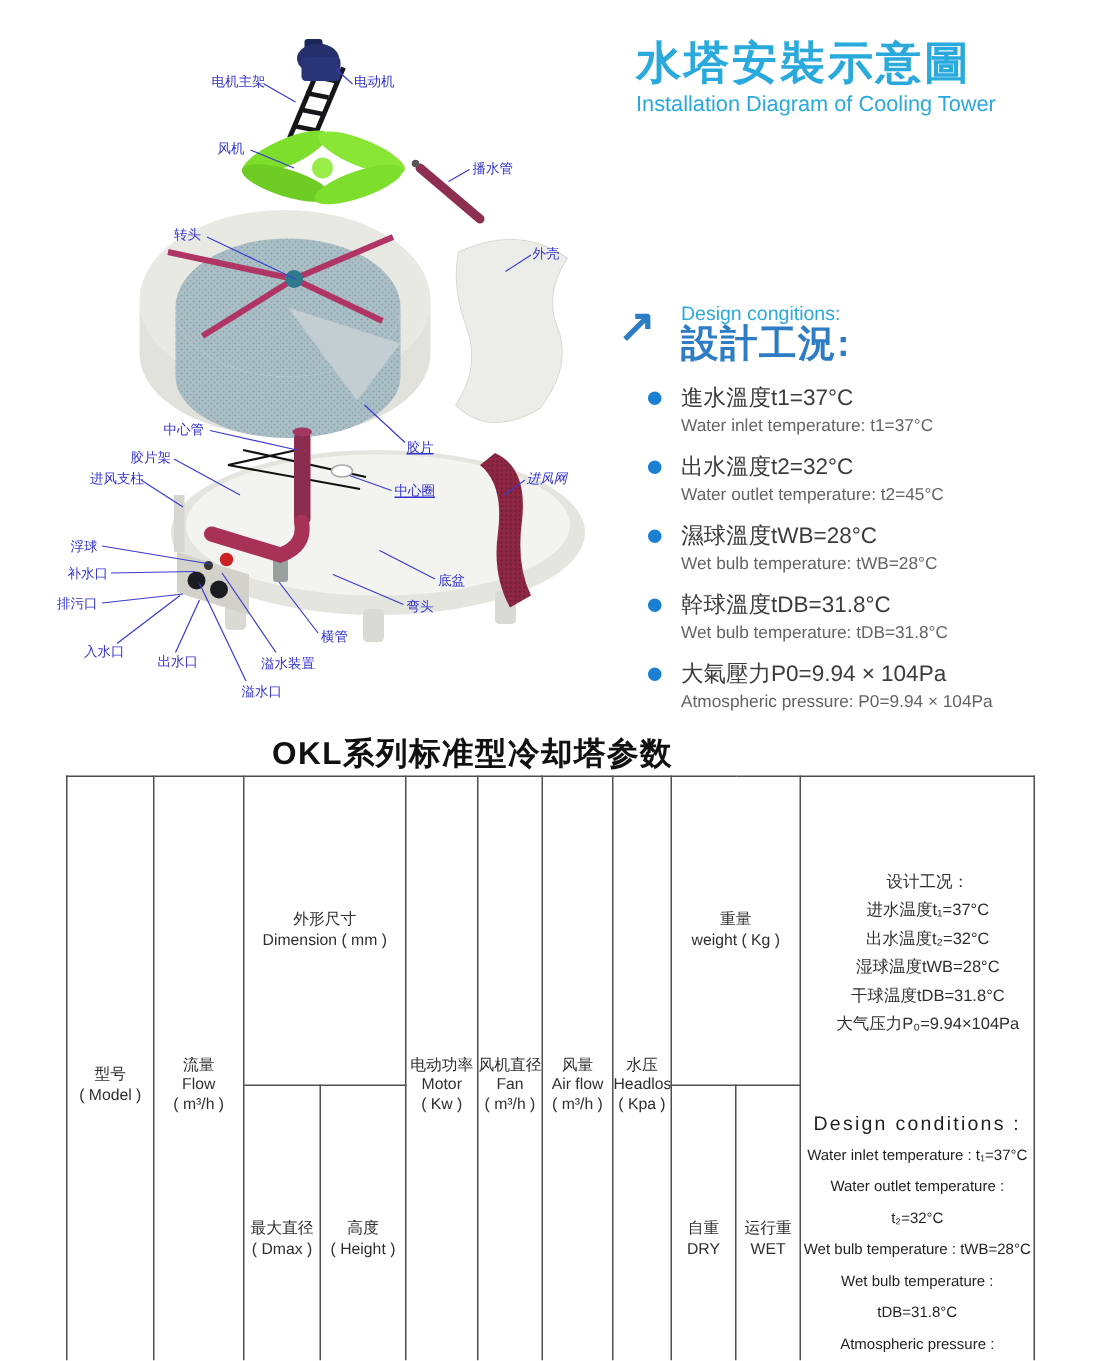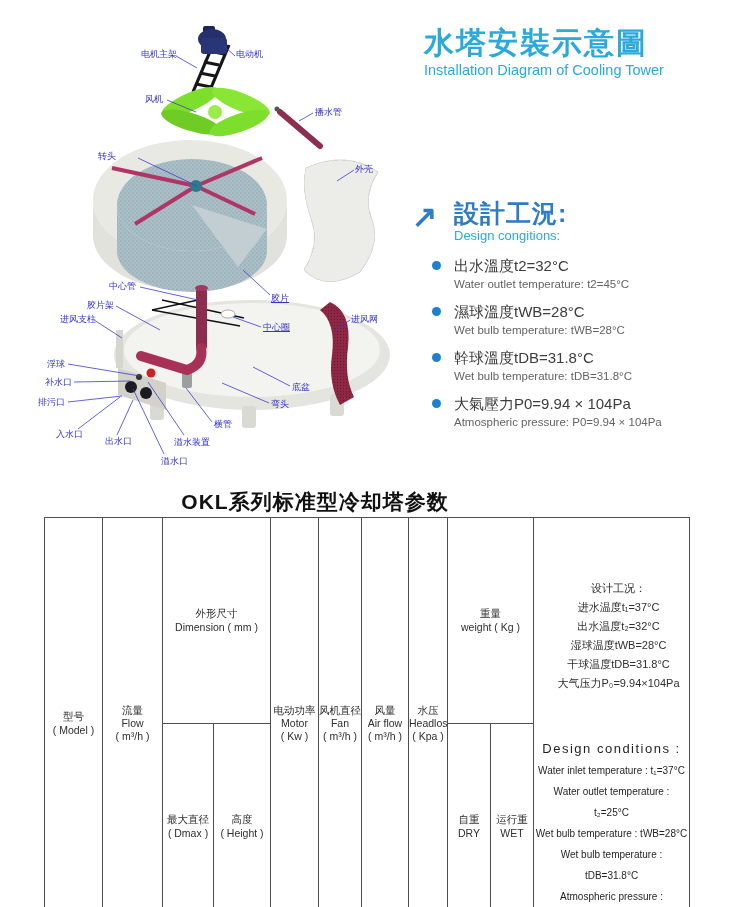--- a/index.html
+++ b/index.html
@@ -154,52 +154,57 @@
           <line x1="78" y1="429" x2="120" y2="397"></line>
           <line x1="117" y1="435" x2="133" y2="400"></line>
           <line x1="164" y1="454" x2="133" y2="389"></line>
         </g>
     </svg>
 
   <span class="dlabel" style="left: 141px; top: 49px;">电机主架</span>
       <span class="dlabel" style="left: 236px; top: 49px;">电动机</span>
       <span class="dlabel" style="left: 145px; top: 94px;">风机</span>
       <span class="dlabel" style="left: 315px; top: 107px;">播水管</span>
-      <span class="dlabel" style="left: 98px; top: 151px; text-align: right;">转头</span>
+      <span class="dlabel" style="left: 116px; top: 151px; text-align: right;">转头</span>
       <span class="dlabel" style="left: 355px; top: 164px;">外壳</span>
       <span class="dlabel" style="left: 109px; top: 281px;">中心管</span>
       <span class="dlabel" style="left: 271px; top: 293px; text-decoration: underline;">胶片</span>
       <span class="dlabel" style="left: 87px; top: 300px;">胶片架</span>
       <span class="dlabel" style="left: 60px; top: 314px;">进风支柱</span>
       <span class="dlabel" style="left: 263px; top: 322px; text-decoration: underline;">中心圈</span>
-      <span class="dlabel" style="left: 351px; top: 314px;">进风网</span>
+      <span class="dlabel" style="left: 351px; top: 314px; font-style: italic;">进风网</span>
       <span class="dlabel" style="left: 47px; top: 359px;">浮球</span>
       <span class="dlabel" style="left: 45px; top: 377px;">补水口</span>
       <span class="dlabel" style="left: 38px; top: 397px;">排污口</span>
       <span class="dlabel" style="left: 292px; top: 382px;">底盆</span>
       <span class="dlabel" style="left: 271px; top: 399px;">弯头</span>
       <span class="dlabel" style="left: 214px; top: 419px;">横管</span>
       <span class="dlabel" style="left: 174px; top: 437px;">溢水装置</span>
       <span class="dlabel" style="left: 56px; top: 429px;">入水口</span>
       <span class="dlabel" style="left: 105px; top: 436px;">出水口</span>
       <span class="dlabel" style="left: 161px; top: 456px;">溢水口</span>
     </div>
 
   <div id="titleblock">
     <div id="title-cn">水塔安裝示意圖</div>
     <div id="title-en">Installation Diagram of Cooling Tower</div>
   </div>
 
   <div id="dc">
     <div id="dc-head">
       <span id="dc-arrow">↗</span>
+      <div id="dc-title-en">Design congitions:</div>
       <div id="dc-title-cn">設計工況:</div>
-      <div id="dc-title-en">Design congitions:</div>
     </div>
     <div id="dc-list">
+        <div class="dc-item">
+          <span class="dc-bullet"></span>
+          <div class="dc-cn">進水溫度t1=37°C</div>
+          <div class="dc-en">Water inlet temperature:  t1=37°C</div>
+        </div>
         <div class="dc-item">
           <span class="dc-bullet"></span>
           <div class="dc-cn">出水溫度t2=32°C</div>
           <div class="dc-en">Water outlet temperature:  t2=45°C</div>
         </div>
         <div class="dc-item">
           <span class="dc-bullet"></span>
           <div class="dc-cn">濕球溫度tWB=28°C</div>
           <div class="dc-en">Wet bulb temperature:  tWB=28°C</div>
         </div>
@@ -261,21 +266,21 @@
               <div>进水温度t₁=37°C</div>
               <div>出水温度t₂=32°C</div>
               <div>湿球温度tWB=28°C</div>
               <div>干球温度tDB=31.8°C</div>
               <div>大气压力P₀=9.94×104Pa</div>
             </div>
           <div class="panel-en">
             <div class="panel-en-title">Design  conditions  :</div>
             <div>
                 <div class="panel-en-line">Water inlet temperature : t₁=37°C</div>
-                <div class="panel-en-line">Water outlet temperature : t₂=25°C</div>
+                <div class="panel-en-line">Water outlet temperature : t₂=32°C</div>
                 <div class="panel-en-line">Wet bulb temperature : tWB=28°C</div>
                 <div class="panel-en-line">Wet bulb temperature : tDB=31.8°C</div>
                 <div class="panel-en-line">Atmospheric pressure : P₀=9.94×104Pa</div>
               </div>
           </div>
         </td>
       </tr>
       <tr>
         <th style="height:32px">最大直径
 ( Dmax )</th>

